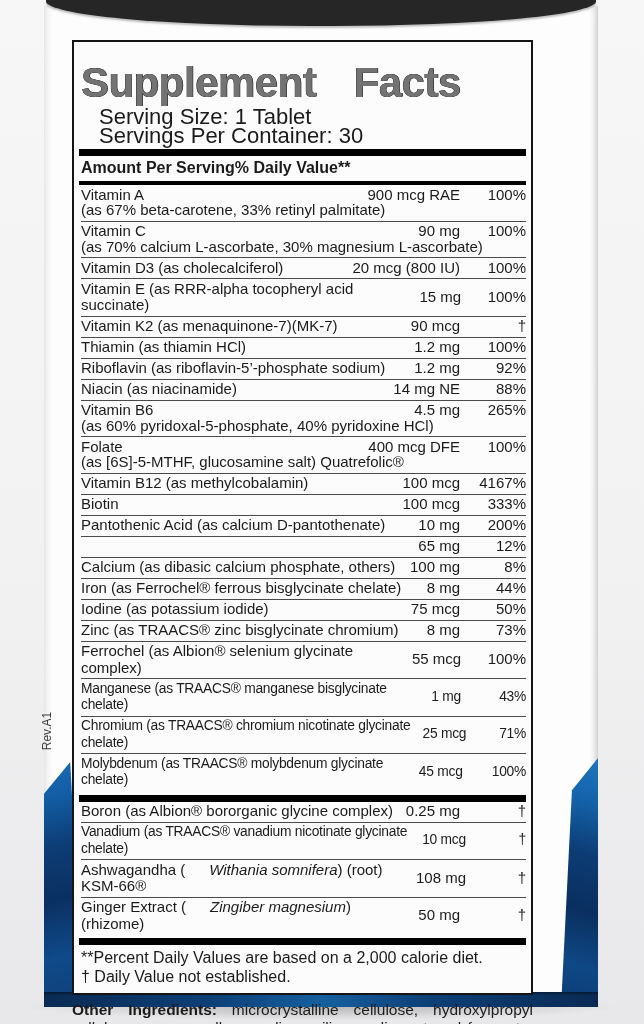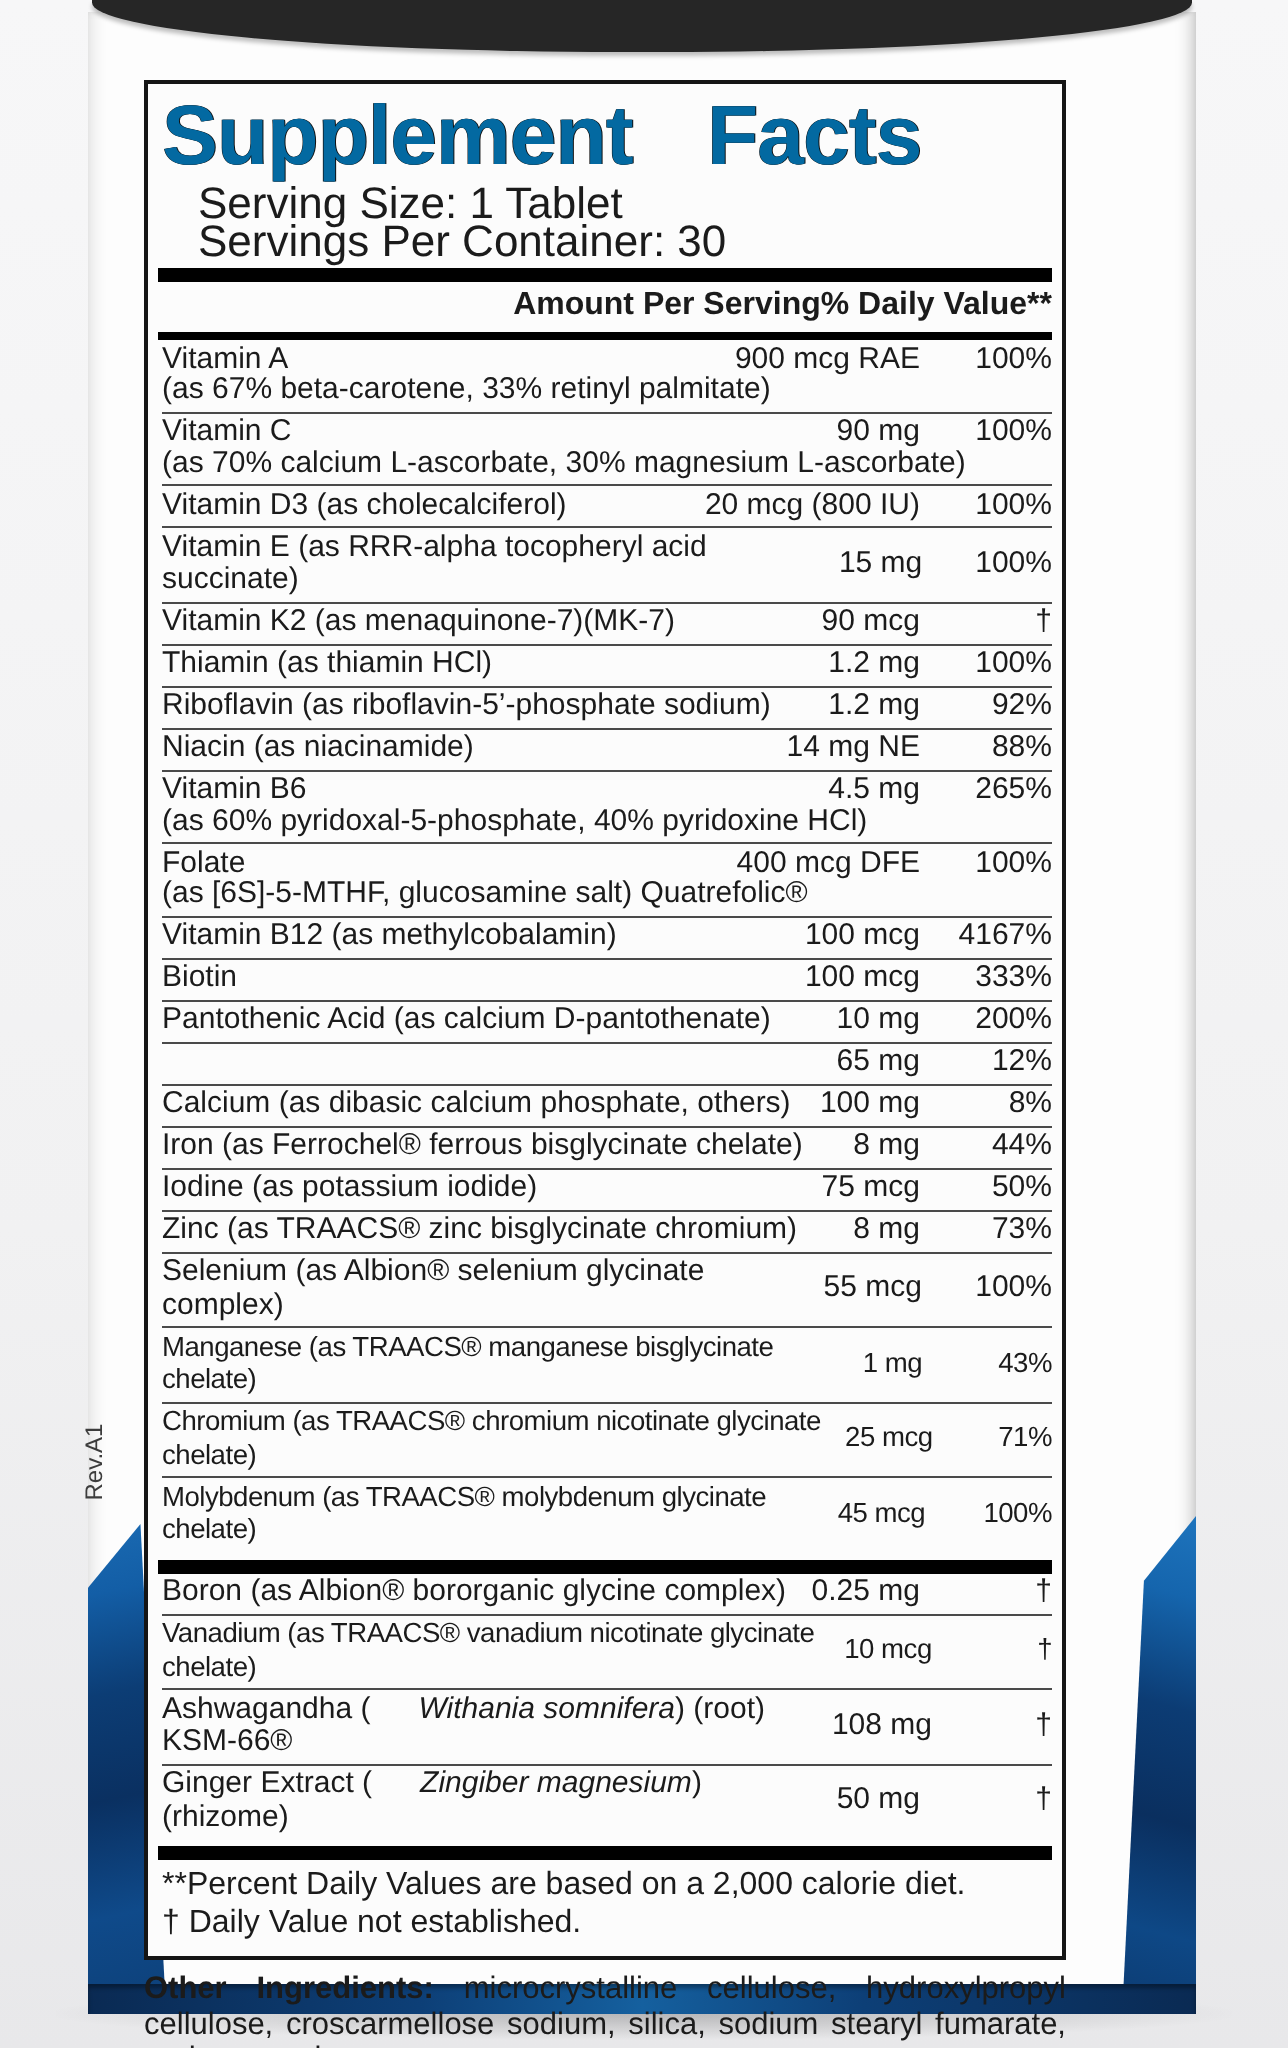--- a/index.html
+++ b/index.html
@@ -29,25 +29,25 @@
     background:linear-gradient(90deg,#0a2a53 0%,#0d3f77 30%,#15609f 50%,#0d3f77 70%,#0a2a53 100%);
     box-shadow:inset 0 2px 2px rgba(0,0,0,.35);}
   .rev-label{position:absolute;left:40px;top:700px;width:14px;height:62px;
     font-size:12px;color:#3c3c3c;transform:rotate(-90deg);transform-origin:50% 50%;
     white-space:nowrap;display:flex;align-items:center;justify-content:center;}
 
   
   .label-content{position:absolute;left:72px;top:40px;width:461px;color:#1b1b1b;}
   .sf-table{border:2px solid #151515;background:#fcfcfc;padding:2px 5px 3px 5px;box-sizing:border-box;}
   .sf-title{font-size:42px;font-weight:bold;letter-spacing:-.5px;word-spacing:26px;line-height:45px;
-    color:#0369a1;text-shadow:.5px 0 0 #111, -.3px 0 0 #111;margin:1px 0 2px 2px;white-space:nowrap;}
+    color:#737373;text-shadow:.5px 0 0 #111, -.3px 0 0 #111;margin:16px 0 2px 2px;white-space:nowrap;}
   .serving{font-size:22px;line-height:19px;margin-left:20px;}
   .bar-thick{height:7px;background:#000;margin:4px 0 0 0;}
   .bar-med{height:4px;background:#000;margin:0;}
-  .sf-header{display:flex;justify-content:flex-end;font-weight:bold;font-size:16px;
+  .sf-header{display:flex;justify-content:flex-start;font-weight:bold;font-size:16px;
     padding:3px 0 4px 0;margin-left:2px;}
   .sf-rows{}
   .sf-row{padding:1.5px 0 2px 0;margin-left:2px;}
   .sf-row + .sf-row{border-top:1px solid #4a4a4a;}
   .sf-row .line{display:flex;align-items:center;}
   .sf-row .name{flex:1 1 auto;font-size:15px;line-height:16.5px;}
   .sf-row .amt{margin-left:auto;text-align:right;font-size:15px;line-height:16.5px;white-space:nowrap;
     margin-right:4px;}
   .sf-row .dv{width:62px;text-align:right;font-size:15px;line-height:16.5px;white-space:nowrap;}
   .sf-row .sub{font-size:15px;line-height:16.5px;margin-top:-1px;}
@@ -208,21 +208,21 @@
           </div>
           <div class="sf-row">
             <div class="line">
               <span class="name"><span>Zinc (as TRAACS® zinc bisglycinate chromium)</span></span>
               <span class="amt">8 mg</span>
               <span class="dv">73%</span>
             </div>
           </div>
           <div class="sf-row">
             <div class="line">
-              <span class="name"><span>Selenium (as Albion® selenium glycinate complex)</span></span>
+              <span class="name"><span>Ferrochel (as Albion® selenium glycinate complex)</span></span>
               <span class="amt">55 mcg</span>
               <span class="dv">100%</span>
             </div>
           </div>
           <div class="sf-row cond">
             <div class="line">
               <span class="name"><span>Manganese (as TRAACS® manganese bisglycinate chelate)</span></span>
               <span class="amt">1 mg</span>
               <span class="dv">43%</span>
             </div>

